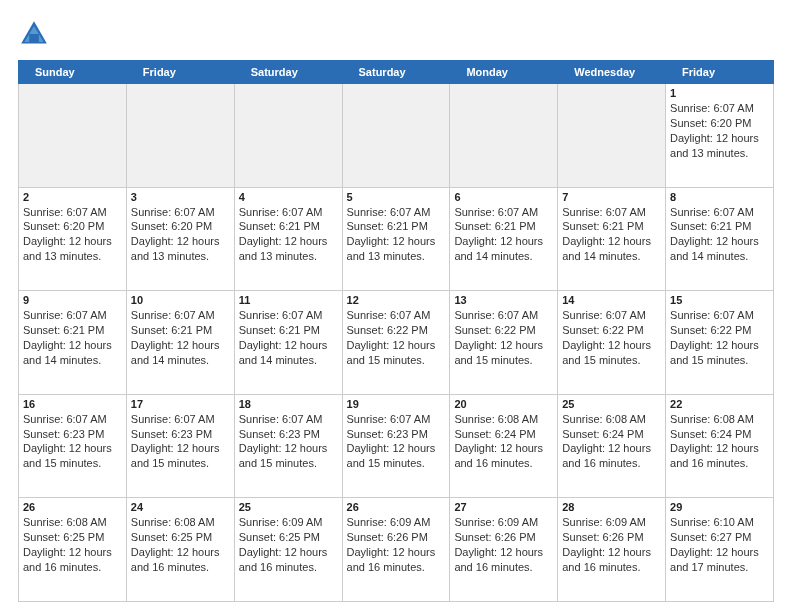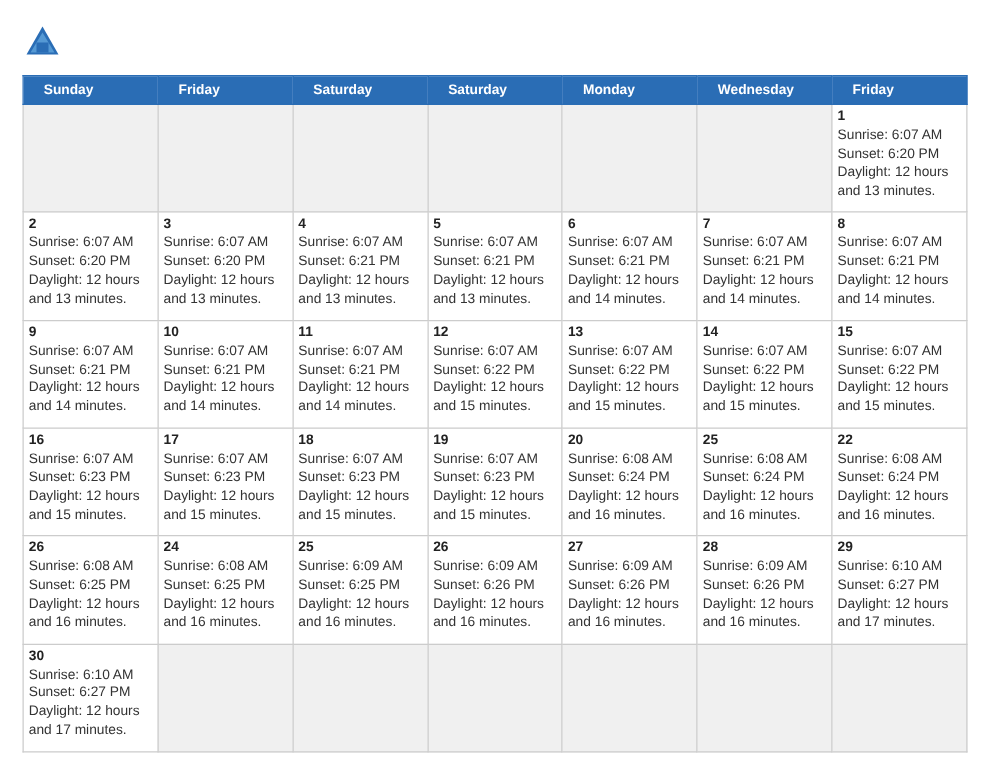--- a/index.html
+++ b/index.html
@@ -346,30 +346,15 @@
 and 16 minutes.</div>
           </td>
           <td>
             <span class="day-num">29</span>
             <div class="day-info" style="white-space: pre-line;">Sunrise: 6:10 AM
 Sunset: 6:27 PM
 Daylight: 12 hours
 and 17 minutes.</div>
           </td>
         </tr>
-        <tr>
-          <td class="last-row">
-            <span class="day-num">30</span>
-            <div class="day-info" style="white-space: pre-line;">Sunrise: 6:10 AM
-Sunset: 6:27 PM
-Daylight: 12 hours
-and 17 minutes.</div>
-          </td>
-          <td class="empty last-row"></td>
-          <td class="empty last-row"></td>
-          <td class="empty last-row"></td>
-          <td class="empty last-row"></td>
-          <td class="empty last-row"></td>
-          <td class="empty last-row"></td>
-        </tr>
       </tbody>
   </table>
 </div>
 
 </body></html>

